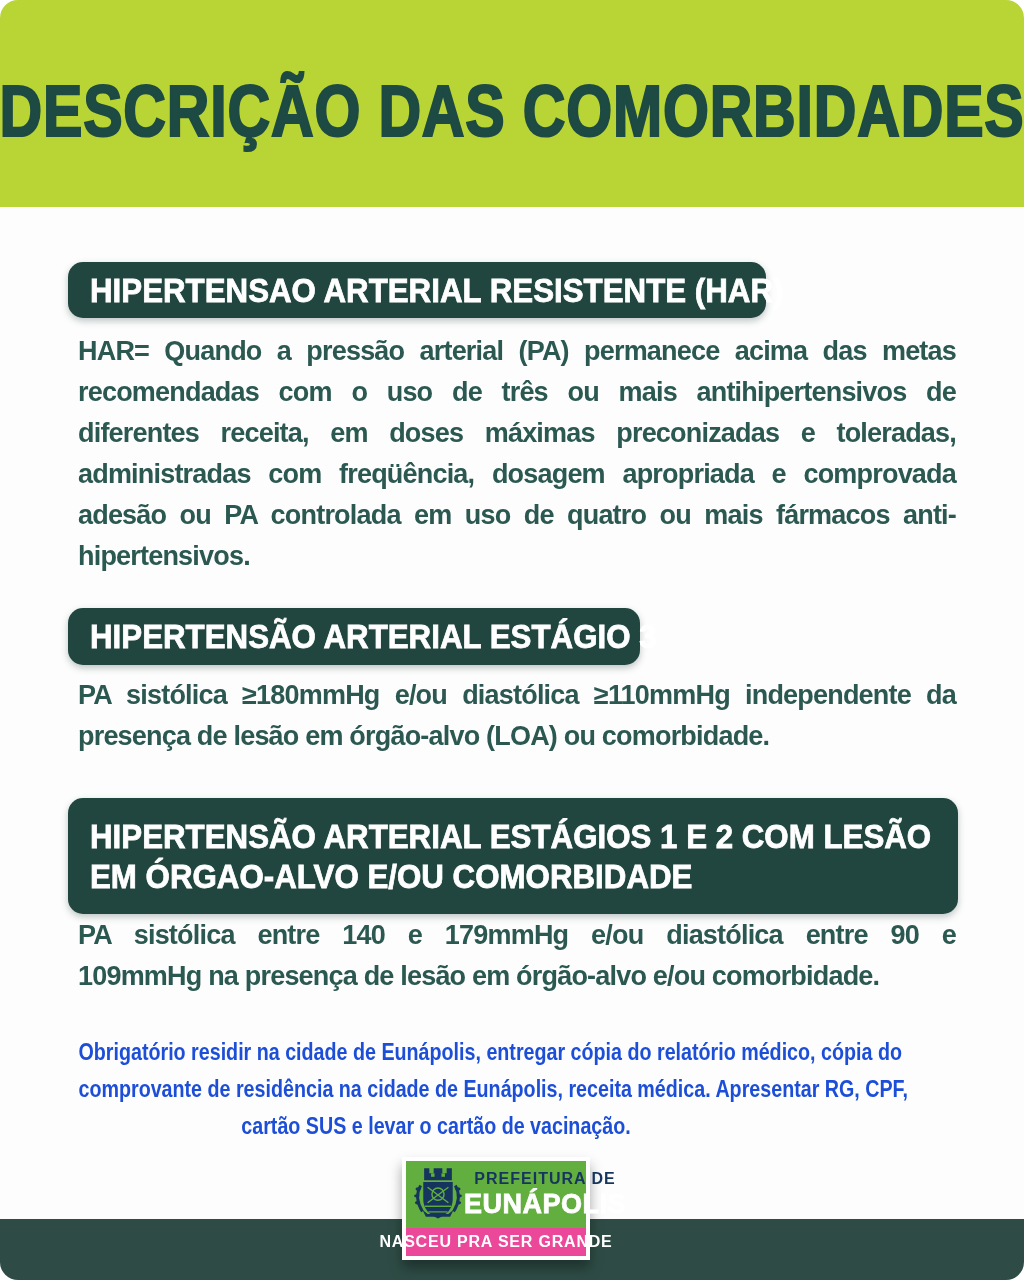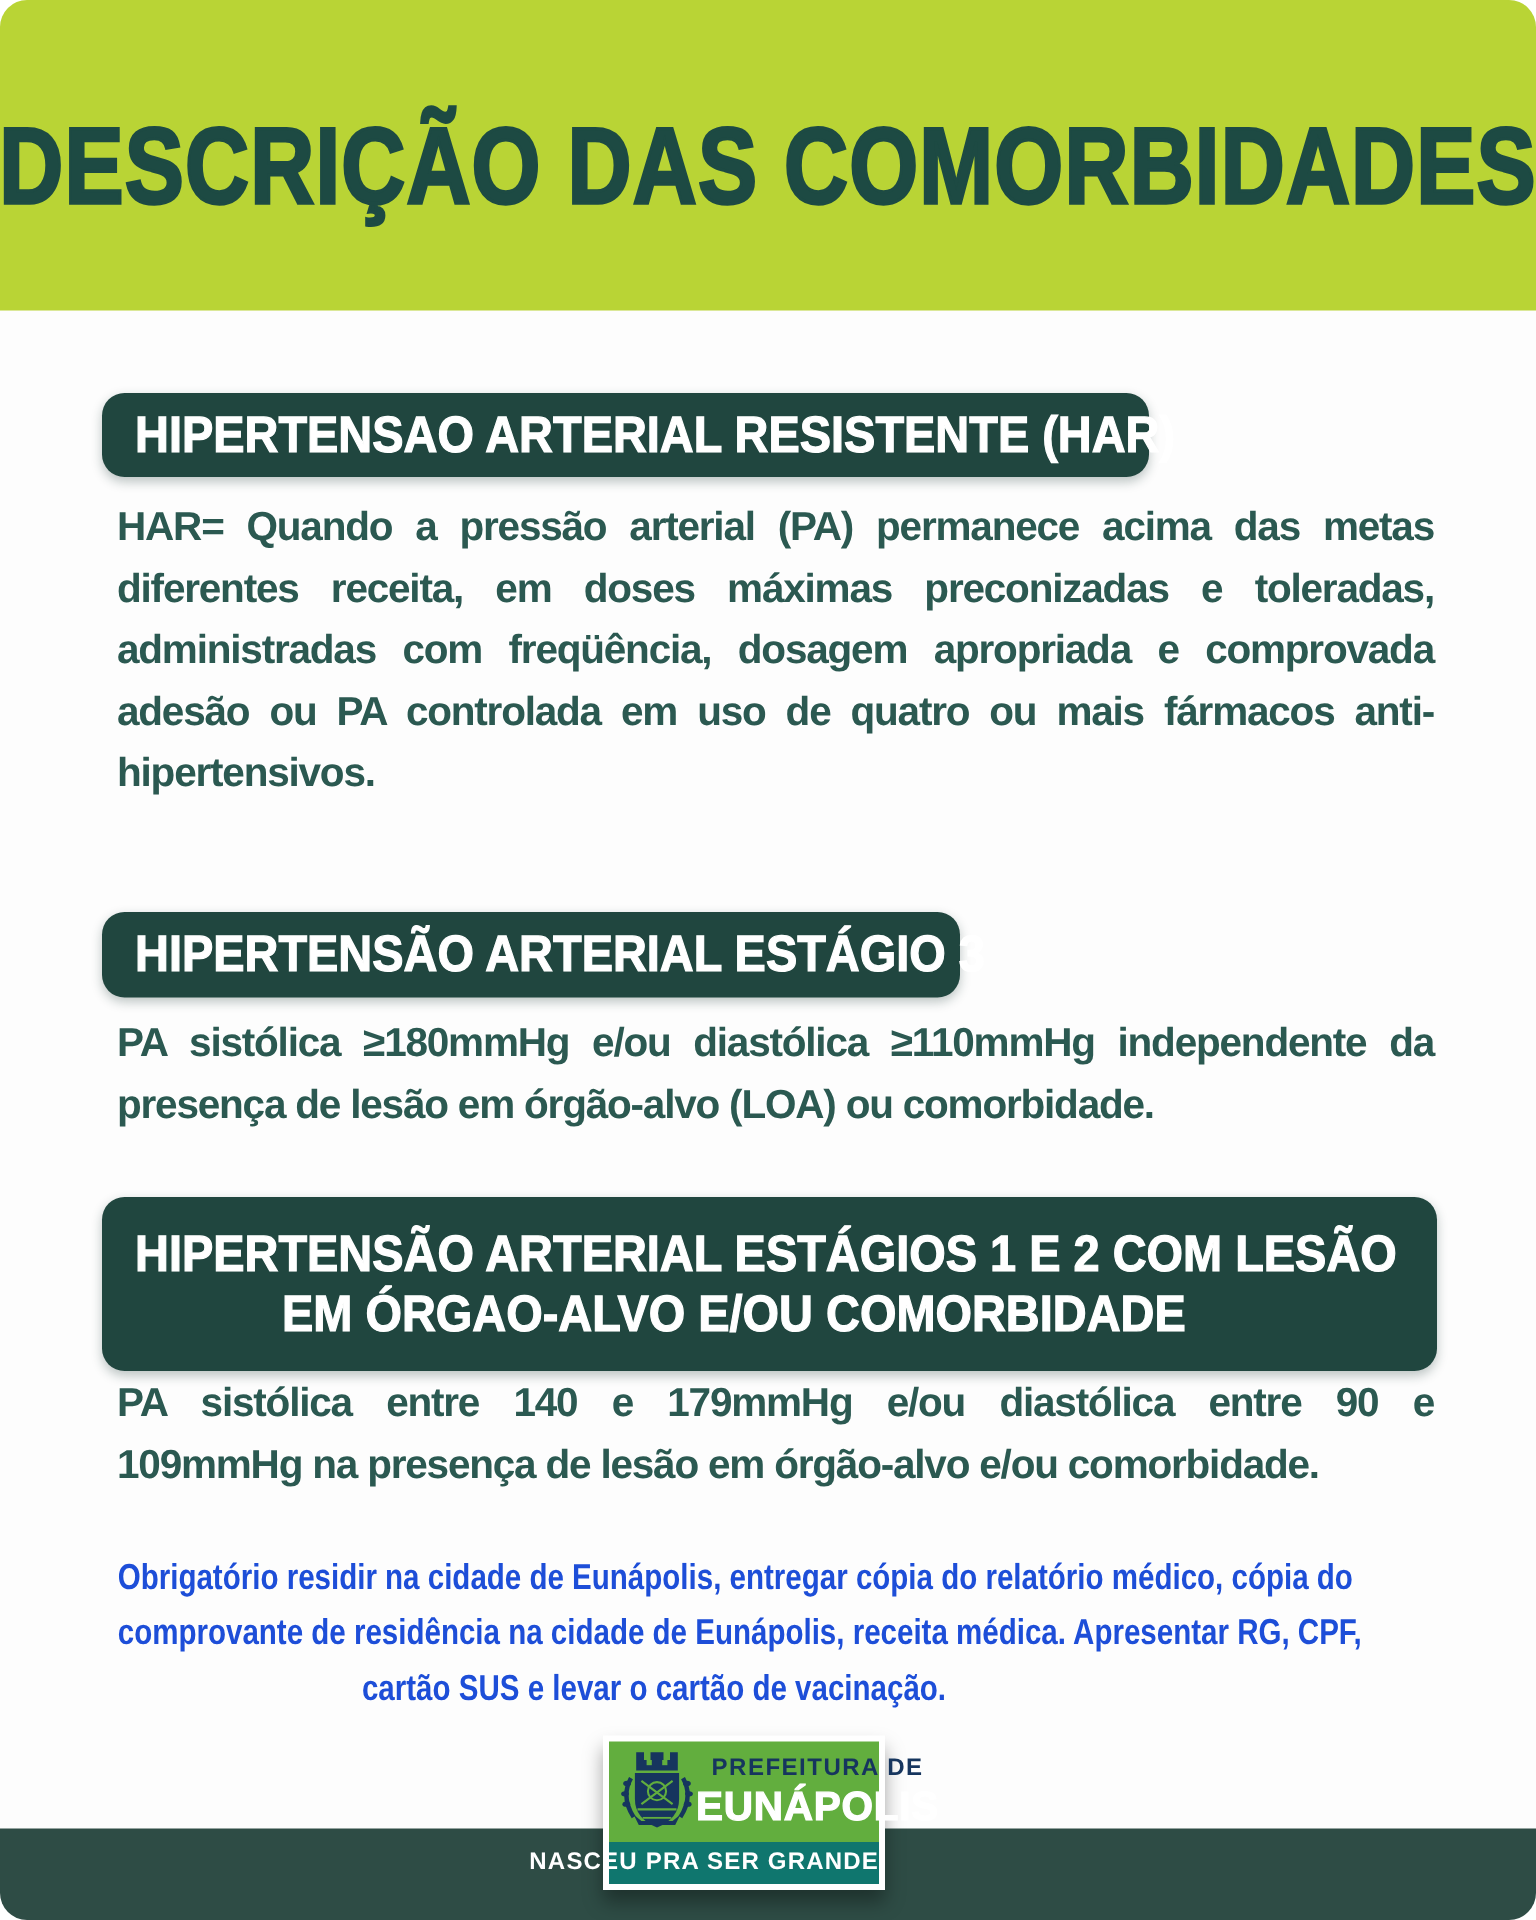--- a/index.html
+++ b/index.html
@@ -25,21 +25,21 @@
     -webkit-text-stroke:2.2px #1d4a43;
     letter-spacing:1px;white-space:nowrap;
     transform:scaleX(0.82);transform-origin:center;
   }
   
   .badge{
     position:absolute;
     background:#20463f;border-radius:15px;
     color:#ffffff;
     box-shadow:0 3px 7px rgba(20,50,45,.28);
-    padding-left:22px;box-sizing:border-box;text-align:center;
+    padding-left:22px;box-sizing:border-box;
   }
   .badge .bline{
     font-size:34px;font-weight:bold;white-space:nowrap;
     -webkit-text-stroke:0.8px #ffffff;
     transform:scaleX(0.92);transform-origin:left center;
   }
   .badge1{left:68px;top:262px;width:698px;height:56px;display:flex;align-items:center;}
   .badge2{left:68px;top:608px;width:572px;height:57px;display:flex;align-items:center;}
   .badge3{left:68px;top:798px;width:890px;height:116px;display:flex;flex-direction:column;justify-content:center;}
   .badge3 .bline{line-height:40px;}
@@ -84,40 +84,41 @@
   .logo-text{flex:1;text-align:center;padding-right:4px;}
   .org-prefix{
     color:#16355e;font-size:16px;font-weight:bold;letter-spacing:1px;
     white-space:nowrap;
   }
   .org-name{
     color:#ffffff;font-size:27px;font-weight:bold;letter-spacing:0.5px;
     -webkit-text-stroke:0.8px #ffffff;white-space:nowrap;margin-top:1px;
   }
   .logo-navy{
-    height:28px;background:#0f766e;display:flex;align-items:center;justify-content:flex-end;
+    height:28px;background:#ec4899;display:flex;align-items:center;justify-content:center;
   }
   .slogan{
     color:#ffffff;font-size:16px;font-weight:bold;letter-spacing:0.8px;white-space:nowrap;
   }
 </style>
 </head>
 <body>
 
 <div class="page">
 
   <header class="hero">
     <h1>DESCRIÇÃO DAS COMORBIDADES</h1>
   </header>
 
   <div class="badge badge1">
     <div class="bline">HIPERTENSAO ARTERIAL RESISTENTE (HAR)</div>
   </div>
   <div class="para para1">
     <div class="jline">HAR= Quando a pressão arterial (PA) permanece acima das  metas</div>
+    <div class="jline">recomendadas com o uso de três ou mais antihipertensivos de</div>
     <div class="jline">diferentes receita, em doses máximas preconizadas e toleradas,</div>
     <div class="jline">administradas com freqüência, dosagem apropriada e comprovada</div>
     <div class="jline">adesão ou PA controlada em uso de quatro ou mais fármacos anti-</div>
     <div class="jline last">hipertensivos.</div>
   </div>
 
   <div class="badge badge2">
     <div class="bline">HIPERTENSÃO ARTERIAL ESTÁGIO 3</div>
   </div>
   <div class="para para2">

